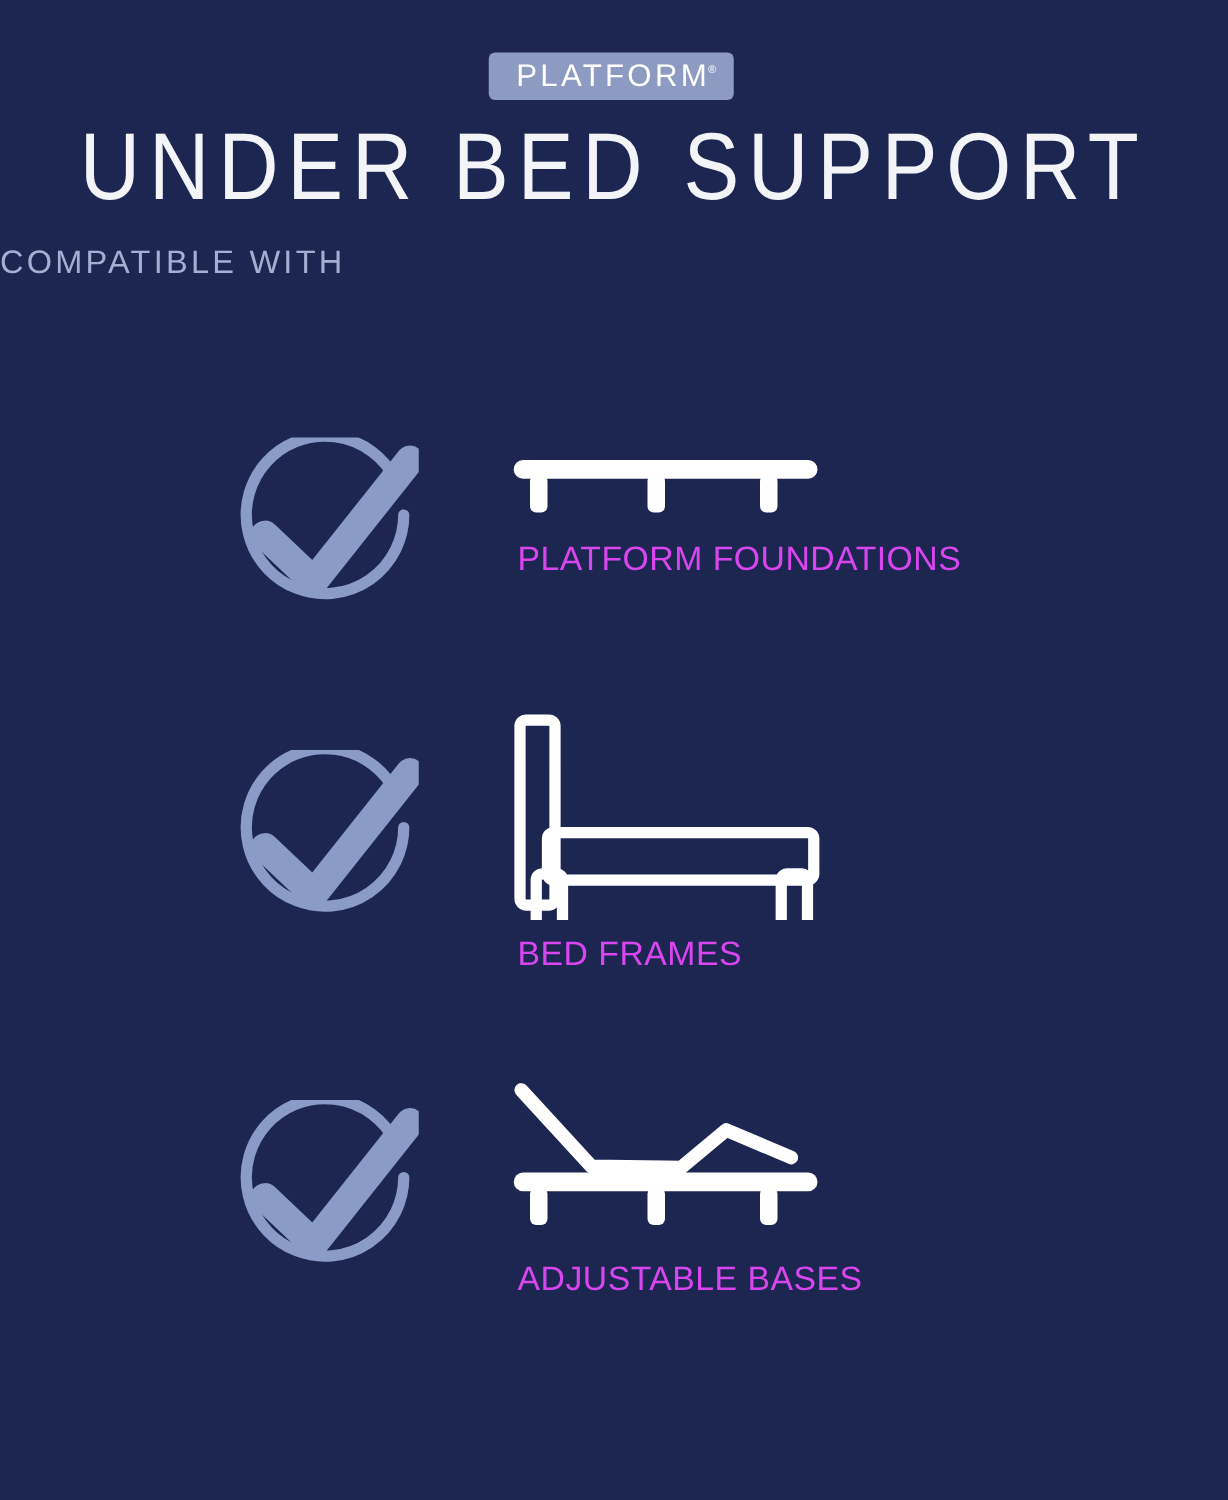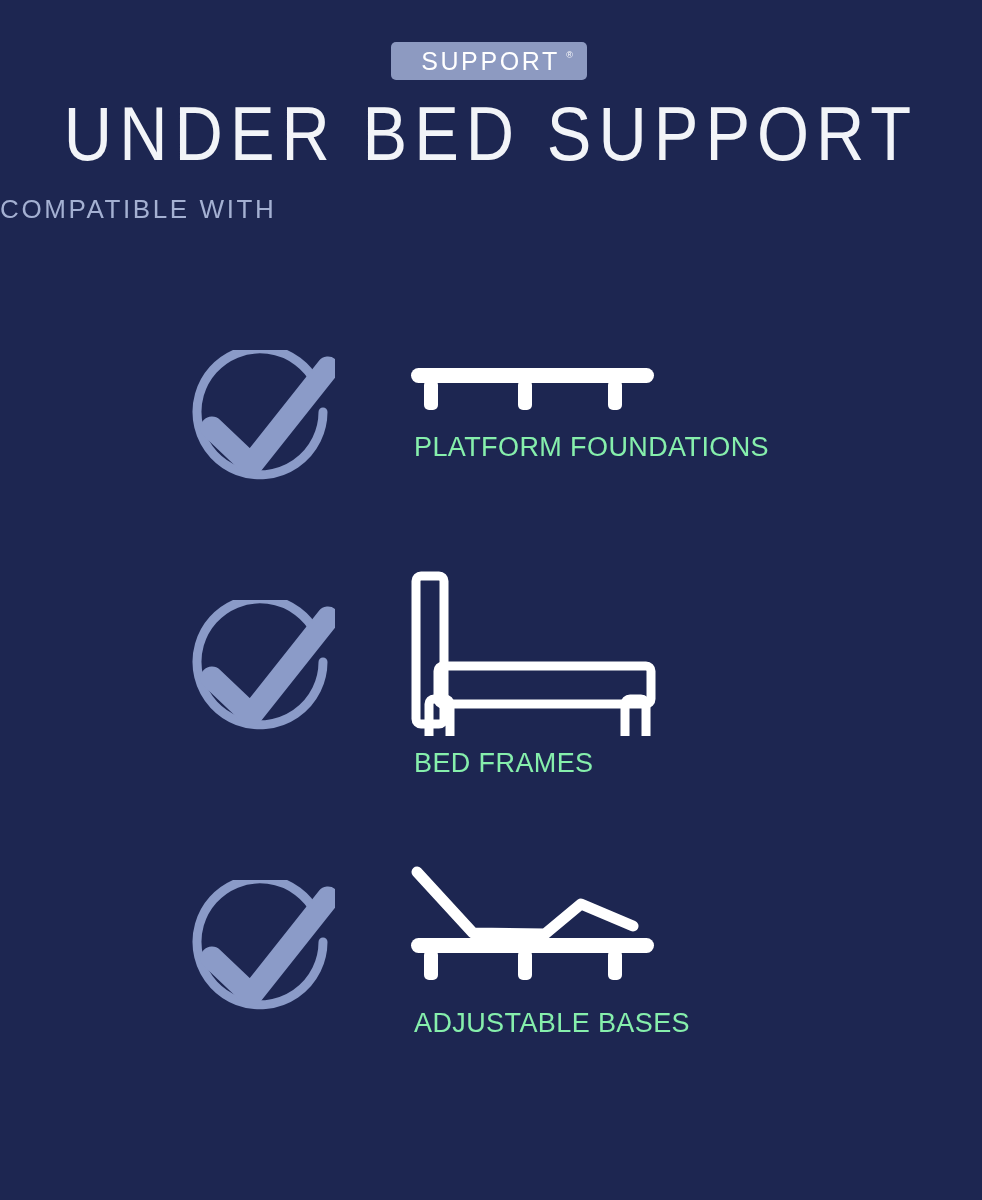--- a/index.html
+++ b/index.html
@@ -109,37 +109,37 @@
     position: absolute;
     left: 405px;
   }
   .feature-row.r1 .glyph { top: 14px; width: 260px; height: 66px; }
   .feature-row.r2 .glyph { top: 6px;  width: 260px; height: 200px; }
   .feature-row.r3 .glyph { top: 0px;  width: 260px; height: 125px; }
 
   .feature-label {
     position: absolute;
     left: 414px;
-    color: #86efac;
+    color: #d946ef;
     font-size: 27px;
     font-weight: 400;
     letter-spacing: 0.4px;
     white-space: nowrap;
   }
   .feature-row.r1 .feature-label { top: 94px; }
   .feature-row.r2 .feature-label { top: 218px; }
   .feature-row.r3 .feature-label { top: 148px; }
 </style>
 </head>
 <body>
 
 <div class="page">
 
   <div class="brand-badge">
-    <span class="brand-text">SUPPORT</span>
+    <span class="brand-text">PLATFORM</span>
     <span class="brand-reg">®</span>
   </div>
 
   <div class="main-title">UNDER BED SUPPORT</div>
 
   <div class="subtitle">COMPATIBLE WITH</div>
 
   <div class="feature-row r1">
     <div class="check-icon">
       <svg viewBox="0 0 150 150" width="150" height="150" aria-hidden="true">

